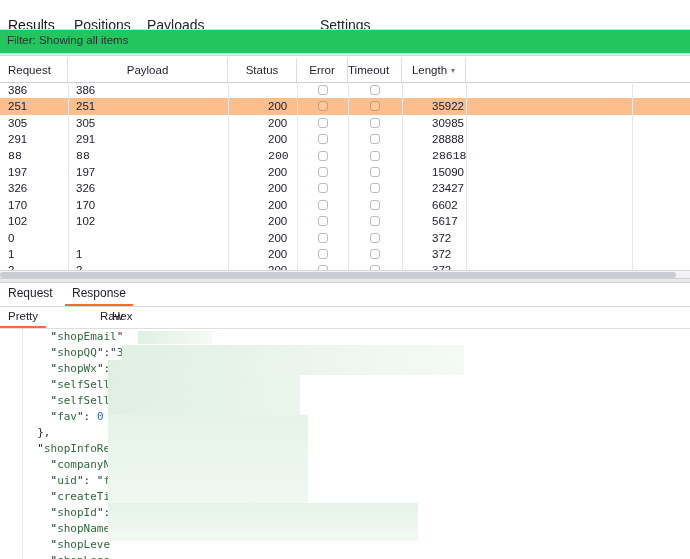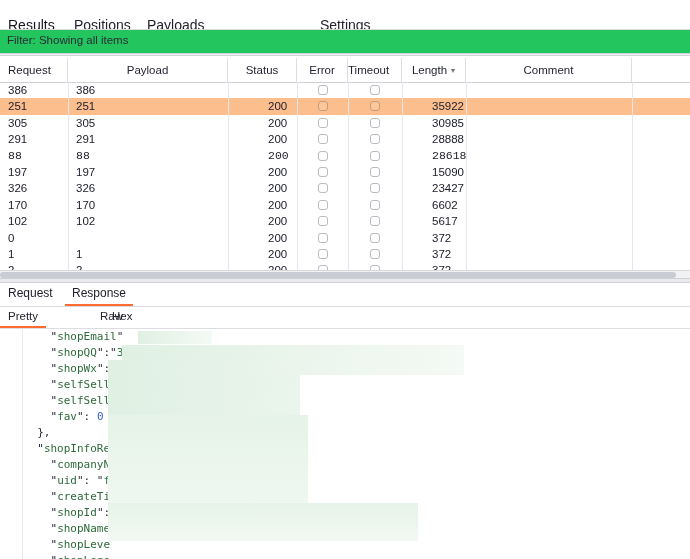--- a/index.html
+++ b/index.html
@@ -325,21 +325,20 @@
 <div class="filterbar-divider"></div>
 
 <div class="results">
   <div class="thead" id="thead">
       <div class="th" style="left: 0px; width: 68px; text-align: left; padding-left: 8px;"><span>Request</span></div>
       <div class="th" style="left: 228px; width: 69px; text-align: center;"><span>Status</span></div>
       <div class="th" style="left: 68px; width: 160px; text-align: center;"><span>Payload</span></div>
       <div class="th" style="left: 297px; width: 51px; text-align: center;"><span>Error</span></div>
       <div class="th" style="left: 348px; width: 54px; text-align: left;"><span>Timeout</span></div>
       <div class="th" style="left: 402px; width: 64px; text-align: center;"><span>Length</span><span class="chev">▾</span></div>
-      <div class="th" style="left: 466px; width: 166px; text-align: center;"><span>Comment</span></div>
       <div class="th last" style="left: 632px; width: 58px; text-align: center;"><span></span></div>
     </div>
   <div class="tbody" id="tbody">
       <div class="trow" style="top: 0px;">
         <div class="cell" style="left: 0px; width: 68px; text-align: left; padding-left: 8px;">386</div>
         <div class="cell" style="left: 68px; width: 160px; text-align: left; padding-left: 8px;">386</div>
         <div class="cell" style="left: 228px; width: 69px; text-align: left; padding-left: 40px;"></div>
         <div class="cell" style="left: 402px; width: 64px; text-align: left; padding-left: 30px;"></div>
         <div class="cell" style="left: 466px; width: 166px; text-align: left; padding-left: 8px;"></div>
         <div class="cb" style="left: 317.5px;"></div>

